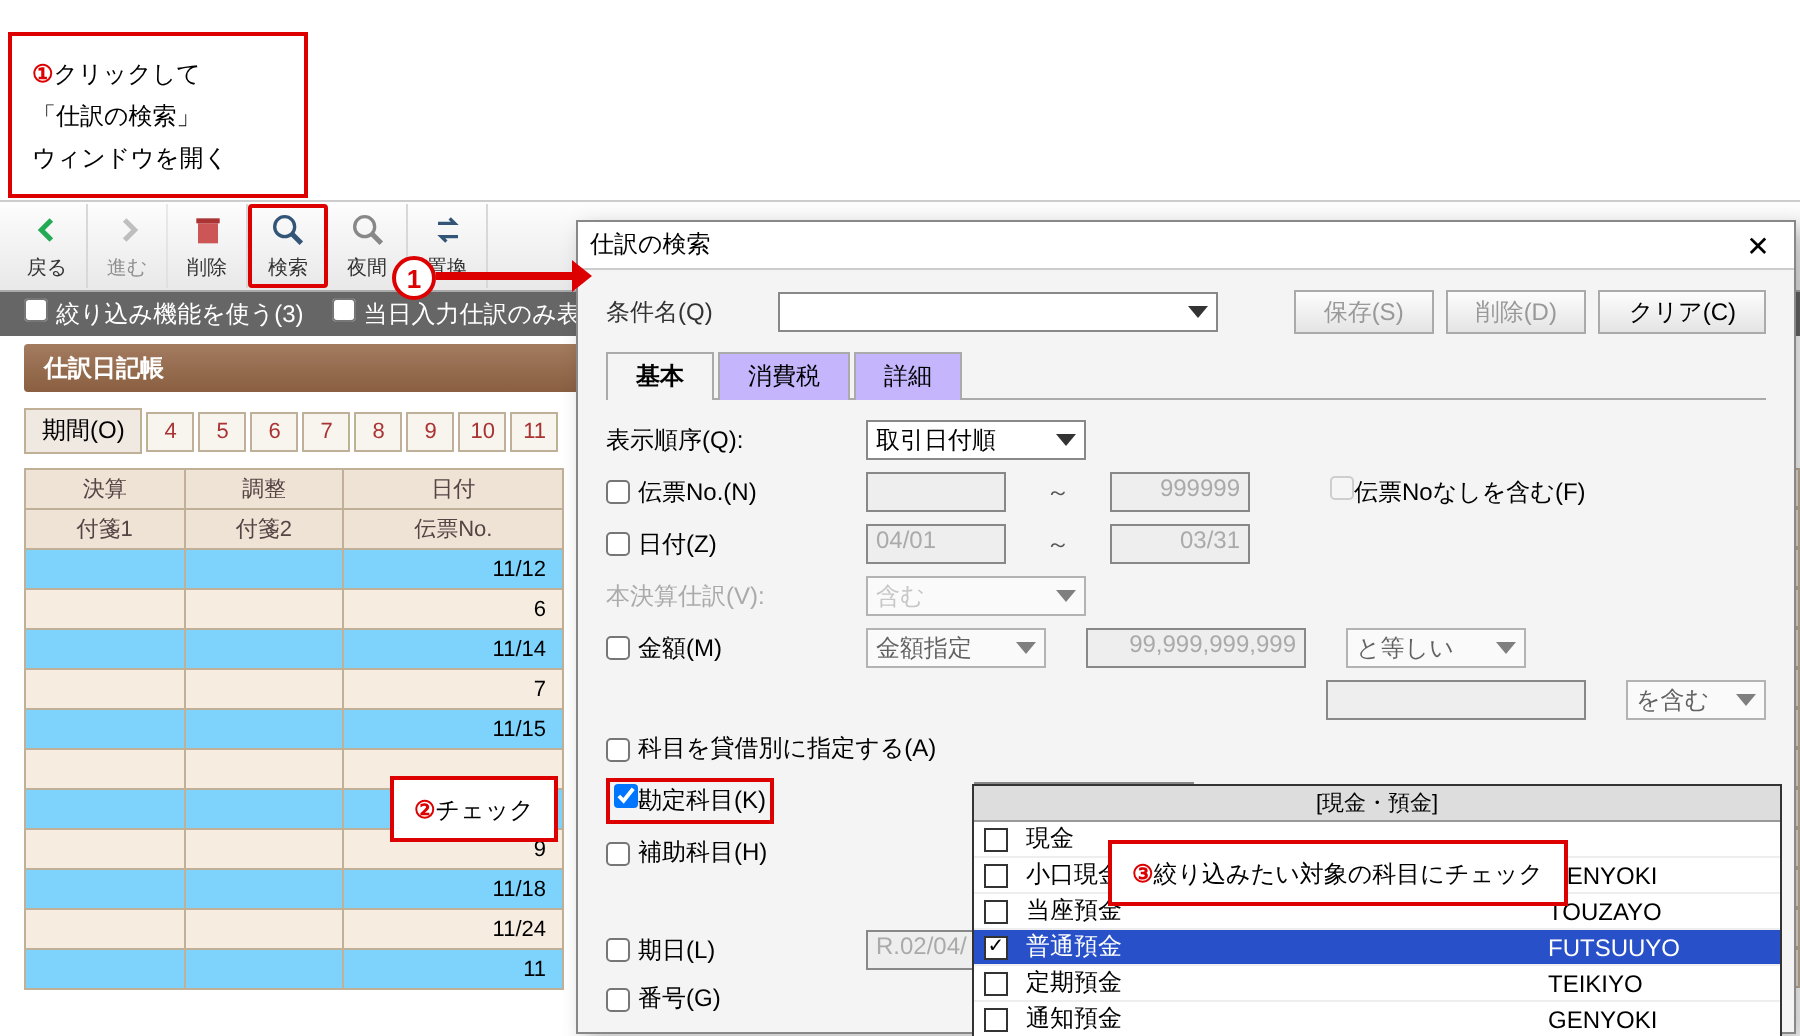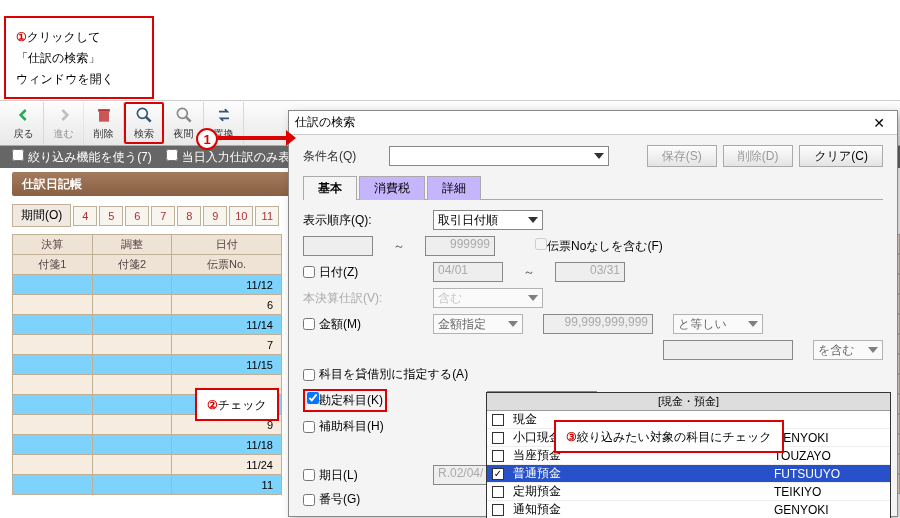--- a/index.html
+++ b/index.html
@@ -147,21 +147,21 @@
     </div>
   <div class="tb-btn">
       <svg viewBox="0 0 24 24">
         <path d="M6 8h10l-3-3M18 16H8l3 3" fill="none" stroke="#357" stroke-width="2"></path>
       </svg>
       <span>置換</span>
     </div>
 </div>
 
 <div class="optbar">
-  <label><input type="checkbox" style=""><span>絞り込み機能を使う(7)</span></label>
+  <label><input type="checkbox" style=""><span>絞り込み機能を使う(3)</span></label>
   <label><input type="checkbox" style=""><span>当日入力仕訳のみ表示</span></label>
 </div>
 
 <div class="titleband">仕訳日記帳</div>
 
 <div class="period">
   <div class="period-lbl">期間(O)</div>
   <div class="ptab">4</div>
   <div class="ptab">5</div>
   <div class="ptab">6</div>
@@ -283,20 +283,24 @@
 
     <div class="frow">
       <span class="flbl">表示順序(Q):</span>
       <div class="combo" style="width:110px">
           <span>取引日付順</span>
           <span class="tri"></span>
         </div>
     </div>
 
     <div class="frow">
+      <label class="flbl">
+          <input type="checkbox" style="">
+          <span>伝票No.(N)</span>
+        </label>
       <div class="txtfield dis" style="width:70px"></div>
       <span class="tilde">～</span>
       <div class="txtfield dis" style="width:70px">999999</div>
       <label class="dis" style="margin-left:20px"><input type="checkbox" disabled="" style=""><span>伝票Noなしを含む(F)</span></label>
     </div>
 
     <div class="frow">
       <label class="flbl">
           <input type="checkbox" style="">
           <span>日付(Z)</span>

